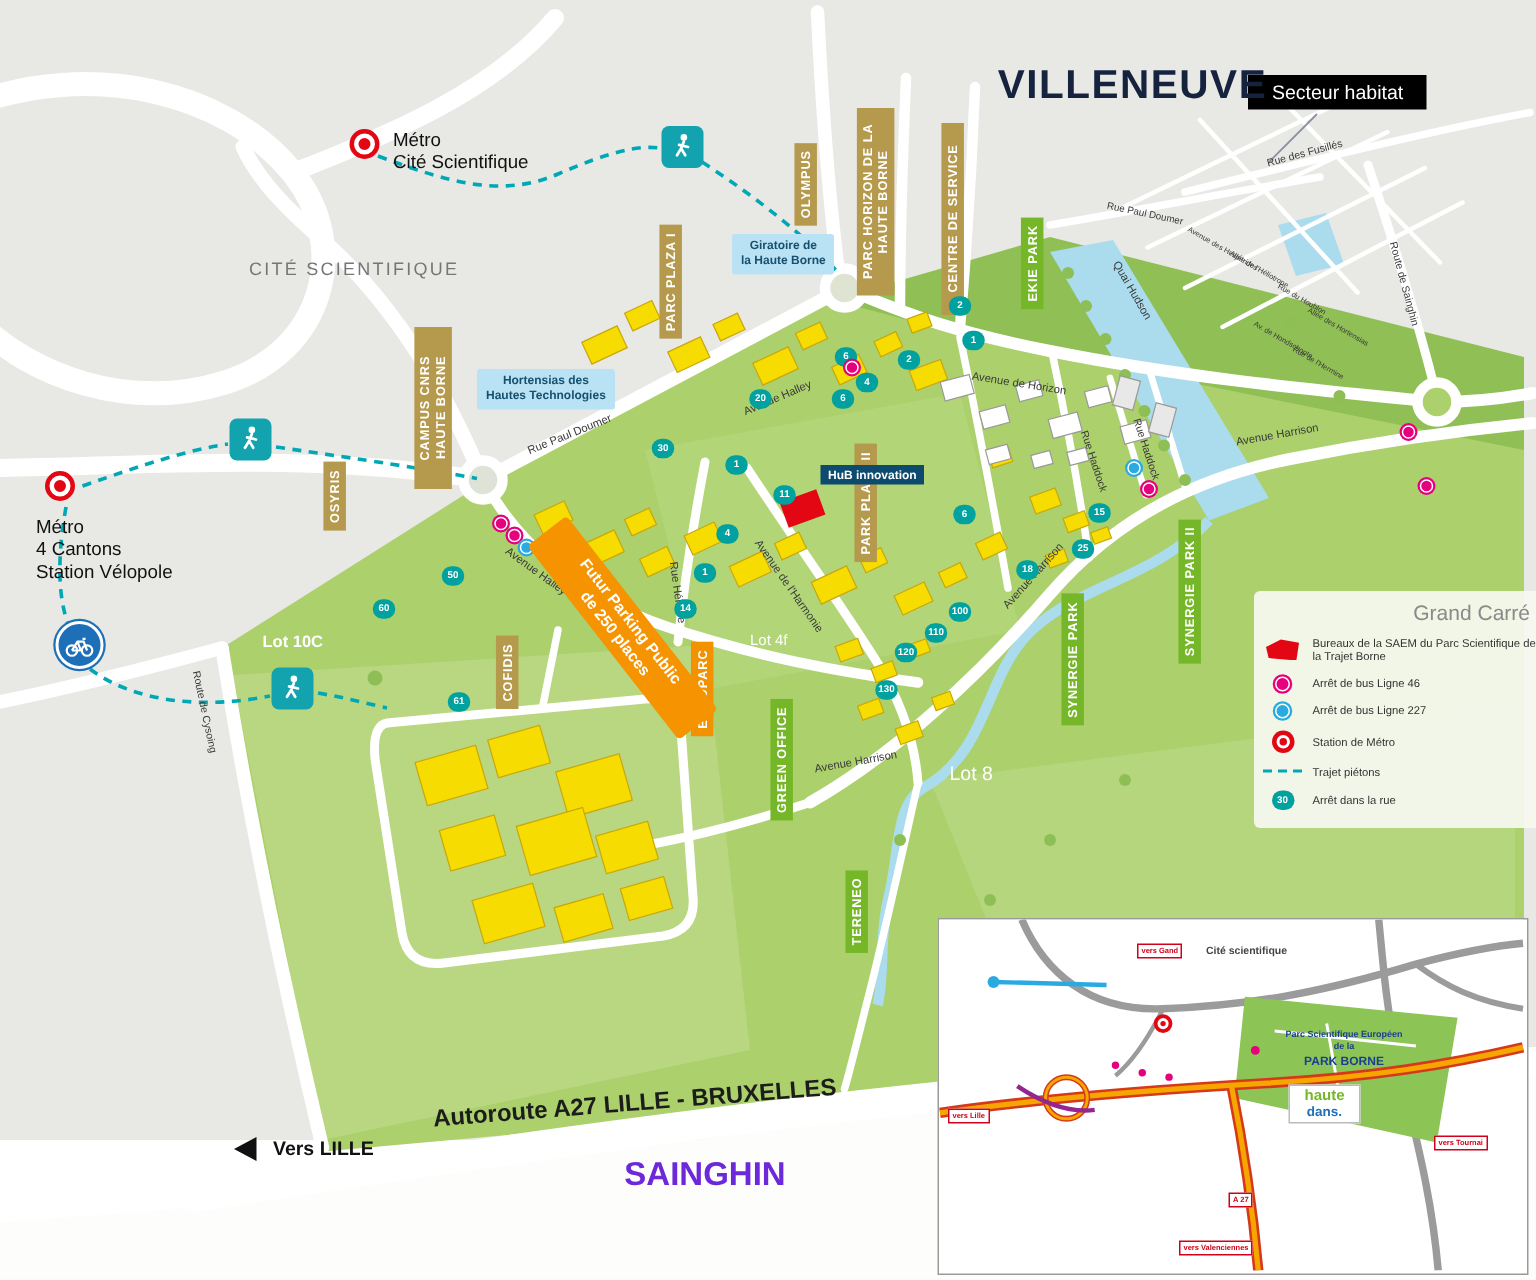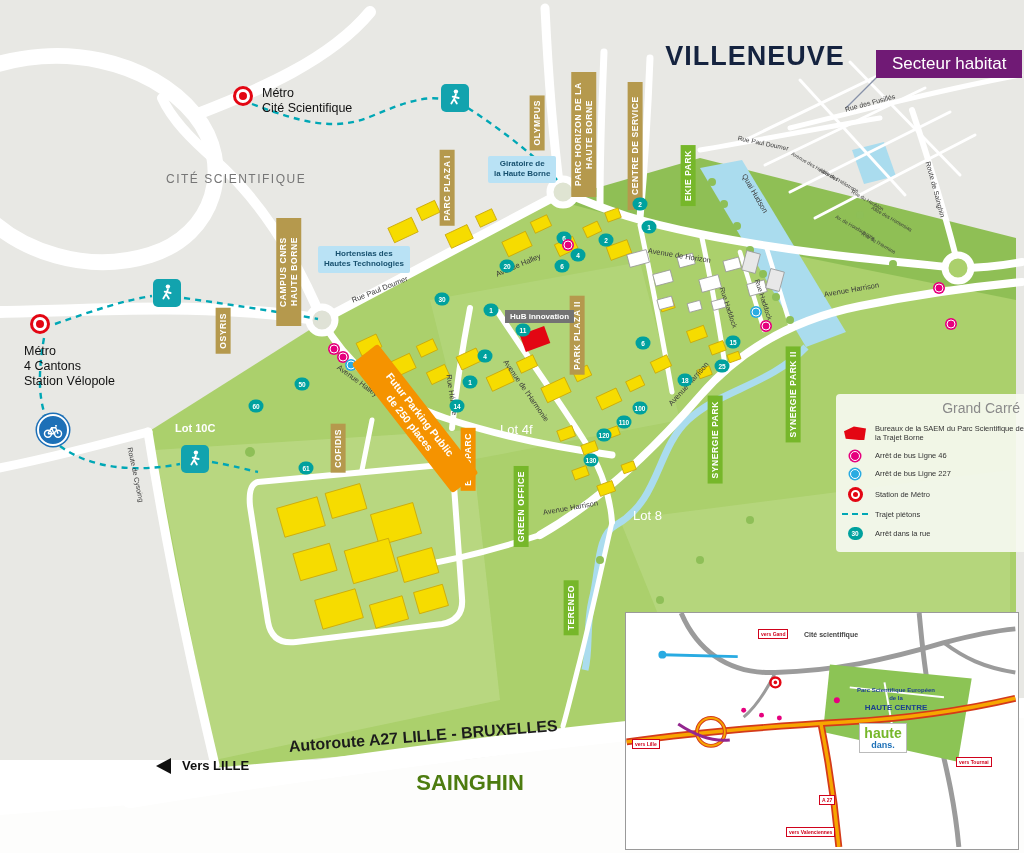--- a/index.html
+++ b/index.html
@@ -21,24 +21,24 @@
   .busdot{position:absolute;width:7px;height:7px;border-radius:50%;border:1.5px solid #fff;transform:translate(-50%,-50%);}
   .line46{background:#e6007e;box-shadow:0 0 0 1.5px #e6007e;}
   .line227{background:#29abe2;box-shadow:0 0 0 1.5px #29abe2;}
   .metro-icon{position:absolute;width:20px;height:20px;border-radius:50%;background:#e30613;
               display:flex;align-items:center;justify-content:center;transform:translate(-50%,-50%);}
   .metro-inner{width:8px;height:8px;border-radius:50%;background:#e30613;border:3px solid #fff;}
   .ped-icon{position:absolute;width:28px;height:28px;background:#12a3ae;border-radius:5px;
             display:flex;align-items:center;justify-content:center;transform:translate(-50%,-50%);}
   .bike-icon{position:absolute;width:28px;height:28px;border-radius:50%;background:#1d70b7;border:2px solid #fff;
              box-shadow:0 0 0 1.5px #1d70b7;display:flex;align-items:center;justify-content:center;transform:translate(-50%,-50%);}
-  .hub{position:absolute;background:#737373;color:#fff;font-size:8px;font-weight:700;padding:2px 5px;white-space:nowrap;}
+  .hub{position:absolute;background:#0c4a6e;color:#fff;font-size:8px;font-weight:700;padding:2px 5px;white-space:nowrap;margin-left:42px;}
   .parking{position:absolute;width:160px;background:#f59300;color:#fff;font-weight:700;font-size:10.5px;
            text-align:center;padding:4px 2px;line-height:1.2;border-radius:3px;transform:rotate(52deg);}
-  .badge{position:absolute;left:876px;top:50px;background:#701a75;color:#fff;font-size:17px;padding:4px 16px;}
+  .badge{position:absolute;left:832px;top:50px;background:#000000;color:#fff;font-size:13px;padding:4px 16px;}
   .vers-arrow{position:absolute;left:156px;top:758px;width:0;height:0;
               border-top:8px solid transparent;border-bottom:8px solid transparent;border-right:15px solid #111;}
   .legend{position:absolute;left:836px;top:394px;width:182px;background:rgba(246,249,241,.92);padding:6px 6px 4px 6px;border-radius:4px;}
   .legend-title{font-size:14px;color:#8a8a8a;text-align:right;margin-bottom:8px;padding-right:4px;}
   .legend-row{display:flex;align-items:center;gap:7px;margin-bottom:8px;}
   .lg-ic{width:26px;display:flex;justify-content:center;flex:0 0 auto;}
   .legend-label{font-size:7.5px;color:#333;line-height:1.25;}
   .lg-saem{display:inline-block;width:22px;height:14px;background:#e30613;
            clip-path:polygon(0 35%,45% 0,100% 15%,92% 100%,8% 88%);}
   .lg-dot{width:8px;height:8px;border-radius:50%;border:1.5px solid #fff;}
@@ -48,21 +48,21 @@
   .lg-metro::after{content:"";width:5px;height:5px;border-radius:50%;background:#e30613;border:2.5px solid #fff;}
   .lg-path{width:26px;height:0;border-top:2px dashed #00a7b5;}
   .lg-num{position:static;transform:none;}
   .inset{position:absolute;left:625px;top:612px;width:392px;height:236px;background:#fff;border:1px solid #9a9a9a;}
   .inset-cite{position:absolute;left:178px;top:18px;font-size:7px;font-weight:700;color:#444;}
   .inset-green-label{position:absolute;left:203px;top:74px;width:134px;text-align:center;color:#1b3f8f;line-height:1.3;}
   .igl-s{font-size:6px;font-weight:700;}
   .igl-b{font-size:8px;font-weight:700;}
   .inset-logo{position:absolute;left:233px;top:110px;width:46px;background:#fff;border:1px solid #bbb;
               text-align:center;line-height:1.05;padding:2px 0;}
-  .logo-haute{color:#76b72a;font-weight:700;font-size:14px;}
+  .logo-haute{color:#76b72a;font-weight:700;font-size:10px;}
   .logo-borne{color:#1d70b7;font-weight:700;font-size:9px;}
   .inset-redlabel{position:absolute;background:#fff;border:1px solid #d0021b;color:#d0021b;font-size:5px;
                   padding:1px 2px;white-space:nowrap;font-weight:700;}
 </style>
 </head>
 <body>
 
 <div id="stage" class="stage">
 
   <svg class="base" width="1024" height="853" viewBox="0 0 1024 853" aria-hidden="true">
@@ -291,21 +291,21 @@
         <circle cx="136" cy="103" r="2.5" fill="#e6007e"></circle>
       <circle cx="154" cy="106" r="2.5" fill="#e6007e"></circle>
         <circle cx="212" cy="88" r="3" fill="#e6007e"></circle>
       <circle cx="150" cy="70" r="5" fill="#ffffff" stroke="#e30613" stroke-width="2.5"></circle>
       <circle cx="150" cy="70" r="1.8" fill="#e30613"></circle>
     </svg>
     <div class="inset-cite">Cité scientifique</div>
     <div class="inset-green-label">
       <div class="igl-s">Parc Scientifique Européen</div>
       <div class="igl-s">de la</div>
-      <div class="igl-b">HAUTE CENTRE</div>
+      <div class="igl-b">PARK BORNE</div>
     </div>
     <div class="inset-logo">
       <div class="logo-haute">haute</div>
       <div class="logo-borne">dans.</div>
     </div>
   <div class="inset-redlabel" style="left: 132px; top: 16px;">vers Gand</div><div class="inset-redlabel" style="left: 6px; top: 126px;">vers Lille</div><div class="inset-redlabel" style="left: 330px; top: 144px;">vers Tournai</div><div class="inset-redlabel" style="left: 193px; top: 182px;">A 27</div><div class="inset-redlabel" style="left: 160px; top: 214px;">vers Valenciennes</div></div>
 <div class="tblock" style="left: 640px; top: 40px; font-size: 27px; font-weight: 700; color: rgb(21, 35, 63); text-align: center; width: 230px; letter-spacing: 1px;">
       <div>VILLENEUVE</div>
     </div>
     <div class="tblock" style="left: 166px; top: 172px; font-size: 12px; font-weight: 400; color: rgb(118, 118, 118); text-align: left; letter-spacing: 1.5px;">
@@ -313,33 +313,33 @@
     </div>
     <div class="tblock" style="left: 262px; top: 86px; font-size: 12.5px; font-weight: 400; color: rgb(17, 17, 17); text-align: left;">
       <div>Métro</div>
       <div>Cité Scientifique</div>
     </div>
     <div class="tblock" style="left: 24px; top: 344px; font-size: 12.5px; font-weight: 400; color: rgb(17, 17, 17); text-align: left;">
       <div>Métro</div>
       <div>4 Cantons</div>
       <div>Station Vélopole</div>
     </div>
-    <div class="tblock" style="left: 340px; top: 770px; font-size: 22px; font-weight: 700; color: #4d7c0f; text-align: center; width: 260px;">
+    <div class="tblock" style="left: 340px; top: 770px; font-size: 22px; font-weight: 700; color: #6d28d9; text-align: center; width: 260px;">
       <div>SAINGHIN</div>
     </div>
     <div class="tblock" style="left: 288px; top: 737px; font-size: 16px; font-weight: 700; color: rgb(28, 28, 28); text-align: left; transform: rotate(-4.5deg);">
       <div>Autoroute A27 LILLE - BRUXELLES</div>
     </div>
     <div class="tblock" style="left: 182px; top: 758px; font-size: 13px; font-weight: 700; color: rgb(17, 17, 17); text-align: left;">
       <div>Vers LILLE</div>
     </div>
     <div class="tblock" style="left: 175px; top: 422px; font-size: 11px; font-weight: 700; color: rgb(255, 255, 255); text-align: left;">
       <div>Lot 10C</div>
     </div>
-    <div class="tblock" style="left: 500px; top: 422px; font-size: 13px; font-weight: 400; color: rgb(255, 255, 255); text-align: left;">
+    <div class="tblock" style="left: 500px; top: 422px; font-size: 10px; font-weight: 400; color: rgb(255, 255, 255); text-align: left;">
       <div>Lot 4f</div>
     </div>
     <div class="tblock" style="left: 633px; top: 508px; font-size: 13px; font-weight: 400; color: rgb(255, 255, 255); text-align: left;">
       <div>Lot 8</div>
     </div>
     <div class="sign sign-tan" style="left: 530px; top: 95px;">OLYMPUS</div>
     <div class="sign sign-tan" style="left: 571px; top: 72px; height: 115px;">PARC HORIZON DE LA HAUTE BORNE</div>
     <div class="sign sign-tan" style="left: 628px; top: 82px; height: 118px;">CENTRE DE SERVICE</div>
     <div class="sign sign-green" style="left: 681px; top: 145px;">EKIE PARK</div>
     <div class="sign sign-tan" style="left: 440px; top: 150px;">PARC PLAZA I</div>

